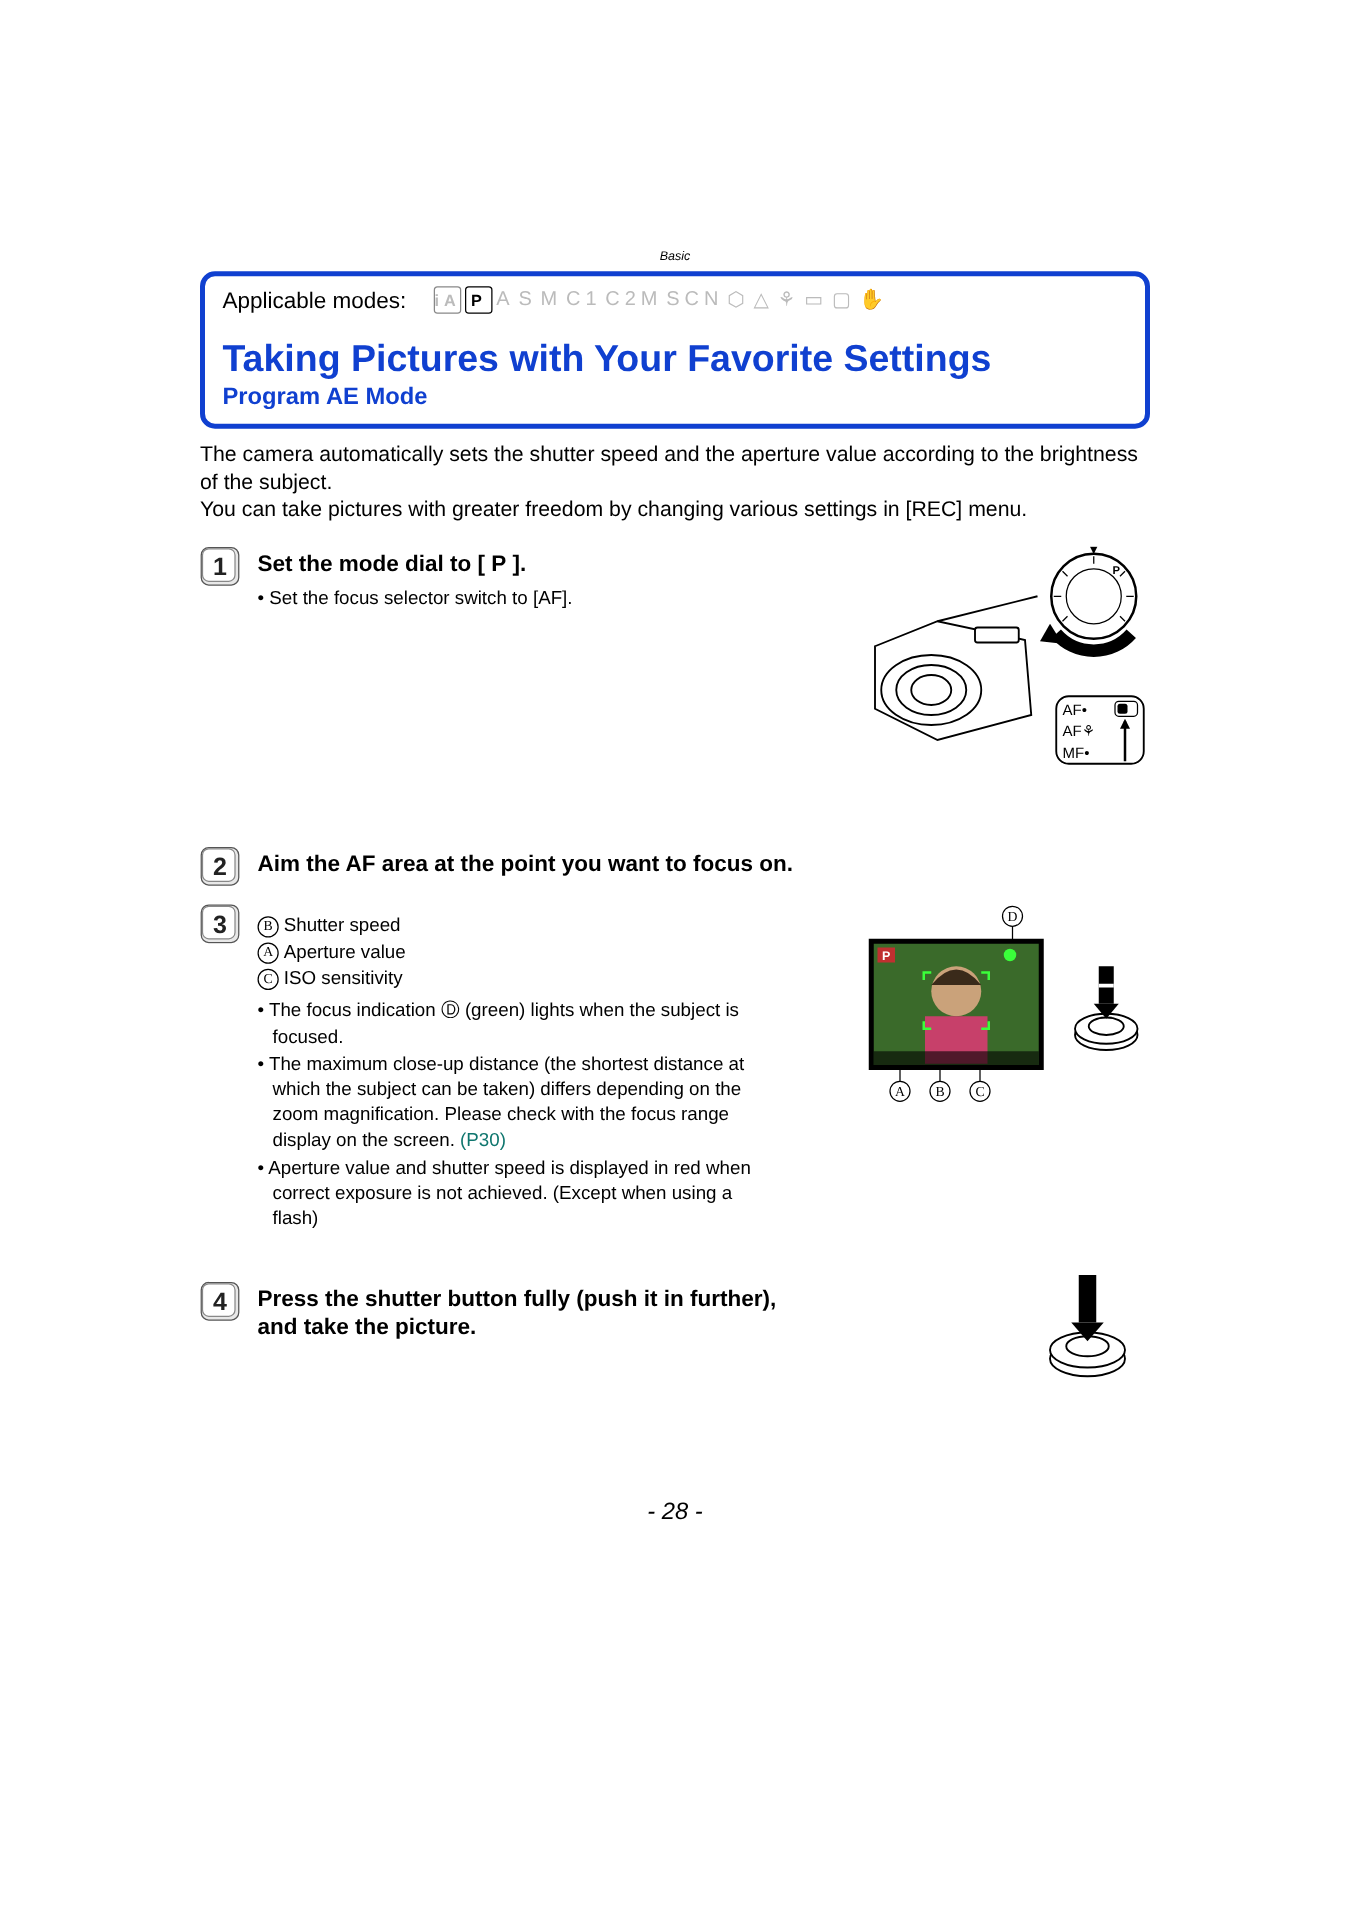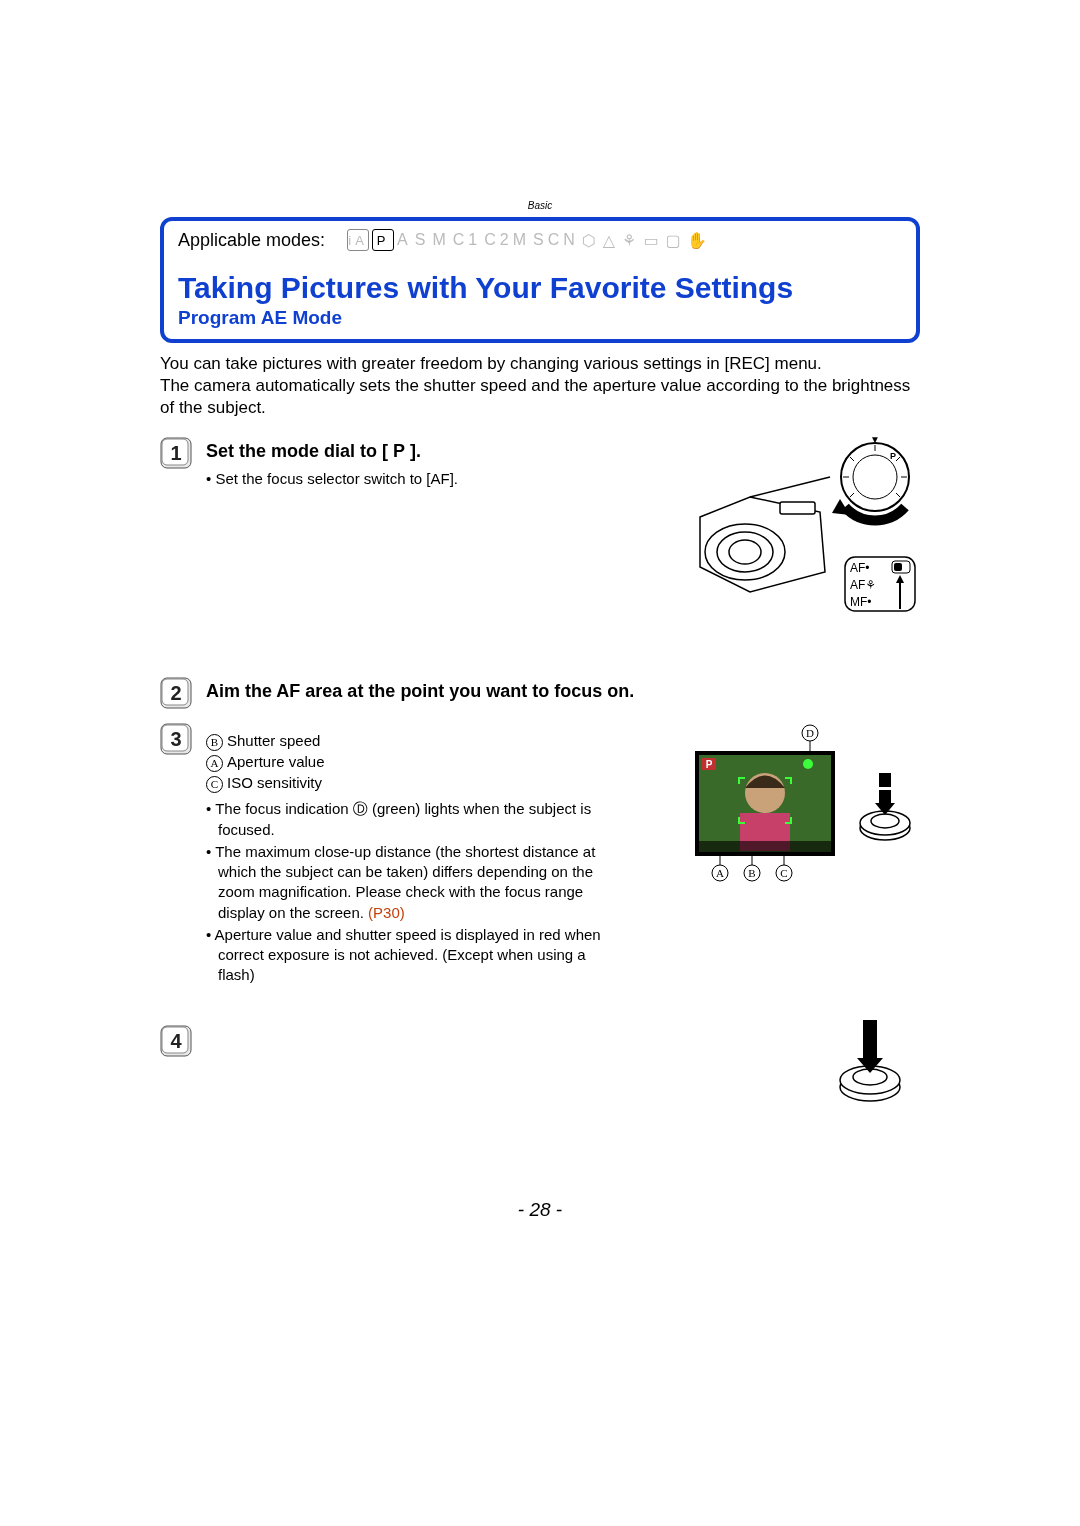--- a/index.html
+++ b/index.html
@@ -44,21 +44,21 @@
   }
   .mode-box {
     display: inline-flex;
     width: 20px;
     height: 20px;
     border: 1.5px solid #888;
     border-radius: 3px;
     align-items: center;
     justify-content: center;
     font-size: 13px;
-    font-weight: normal;
+    font-weight: bold;
   }
   .mode-box.active {
     border-color: #000;
     color: #000;
   }
   .title-main {
     color: #1040d0;
     font-weight: bold;
     font-size: 30px;
     margin-top: 20px;
@@ -119,21 +119,21 @@
     border: 1px solid #000;
     border-radius: 50%;
     width: 15px; height: 15px;
     font-size: 11px;
     text-align: center;
     line-height: 15px;
     vertical-align: middle;
     margin-right: 4px;
     font-family: "Times New Roman", serif;
   }
-  .link { color: #c2410c; margin-top: 44px; }
+  .link { color: #0f766e; margin-top: 44px; }
   .figure-right {
     float: right;
     margin-left: 16px;
   }
   .pagenum {
     text-align: center;
     font-style: italic;
     font-size: 19px;
     margin-top: 94px;
   }
@@ -163,22 +163,22 @@
         <span>▭</span>
         <span>▢</span>
         <span>✋</span>
       </span>
     </div>
     <div class="title-main">Taking Pictures with Your Favorite Settings</div>
     <div class="title-sub">Program AE Mode</div>
   </div>
 
   <div class="intro">
+    <div>The camera automatically sets the shutter speed and the aperture value according to the brightness of the subject.</div>
     <div>You can take pictures with greater freedom by changing various settings in [REC] menu.</div>
-    <div>The camera automatically sets the shutter speed and the aperture value according to the brightness of the subject.</div>
   </div>
 
   <svg class="figure-right" width="230" height="200" viewBox="0 0 230 200">
     <rect x="0" y="0" width="230" height="200" fill="#fff"></rect>
 
     <circle cx="185" cy="40" r="34" fill="#fff" stroke="#000" stroke-width="2"></circle>
     <circle cx="185" cy="40" r="22" fill="none" stroke="#000" stroke-width="1"></circle>
     <g stroke="#000" stroke-width="1">
       <line x1="185" y1="8" x2="185" y2="14"></line>
       <line x1="210" y1="20" x2="206" y2="24"></line>
@@ -325,18 +325,19 @@
   </svg>
 
   <div class="step-row" style="margin-top:10px;">
     <div class="step-num">
       <svg viewBox="0 0 32 32">
           <rect x="1" y="1" width="30" height="30" rx="6" fill="#e8e8e8" stroke="#555"></rect>
           <rect x="2" y="2" width="26" height="26" rx="5" fill="#fff" stroke="#888"></rect>
           <text x="16" y="23" text-anchor="middle" font-size="20" font-weight="bold" fill="#222">4</text>
         </svg>
     </div>
+    <div class="step-text" style="max-width:420px;">Press the shutter button fully (push it in further), and take the picture.</div>
   </div>
 
   <div class="clear"></div>
 
   <div class="pagenum">- 28 -</div>
 </div>
 
 </body></html>

